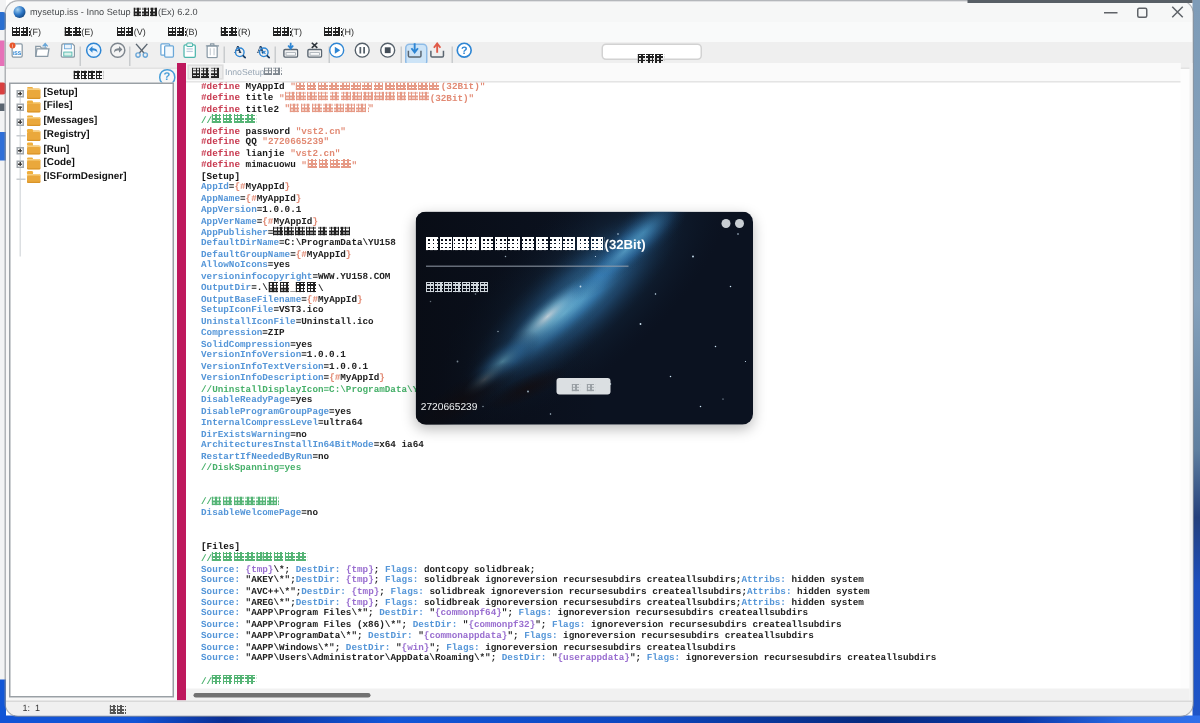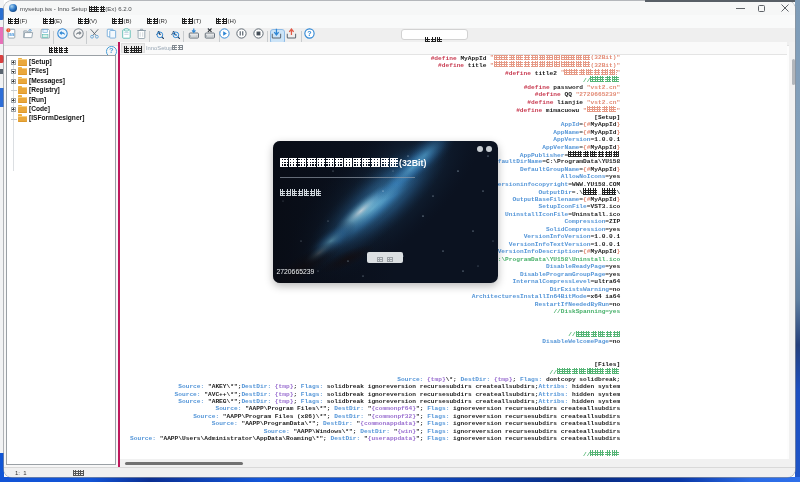--- a/index.html
+++ b/index.html
@@ -48,21 +48,21 @@
 #tree { position:absolute; left:2px; top:9.3px; width:110px; height:410px; background:#fff; border:1px solid #9aa0a5; }
 .exp { position:absolute; left:4.3px; width:5px; height:5px; border:0.7px solid #a0a6ab; background-color:#fff;
   background-image:linear-gradient(#3a3a3a,#3a3a3a),linear-gradient(#3a3a3a,#3a3a3a);
   background-size:2.6px 1px,1px 2.6px; background-position:center center; background-repeat:no-repeat; }
 
 .stub { position:absolute; left:4.5px; width:6px; height:1px; background:#c8ccd0; }
 .fold { position:absolute; left:11px; width:9px; height:6.6px; background:#eaa83c; border-radius:1px; box-shadow:inset 0 1px 0 #f7cf80, inset 0 -0.8px 0 #d99428; }
 .fold em { position:absolute; left:0; top:-1.4px; width:4px; height:1.6px; background:#efaf3e; border-radius:0.8px 0.8px 0 0; }
 .tlbl { position:absolute; left:22.5px; font-size:6.6px; font-weight:bold; color:#111; }
 
-#edit { position:absolute; left:114.5px; top:41px; width:668.5px; height:425px; background:#fff; border-left:2px solid #be185d;text-align:right; }
+#edit { position:absolute; left:114.5px; top:41px; width:668.5px; height:425px; background:#fff; border-left:6px solid #be185d; }
 #tabbar { position:absolute; left:0; top:0; width:100%; height:12.5px; background:#fafafa; border-bottom:1px solid #e4e4e4; }
 #tab1 { position:absolute; left:1.2px; top:0.8px; height:10.5px; padding:0 1.6px; background:#ebebeb; border:1px solid #dedede; line-height:10px; }
 #tab2 { position:absolute; left:26px; top:2.5px; font-size:5.8px; color:#98a6b4; }
 #codewrap { position:absolute; left:0; top:12.5px; width:668px; height:401.5px; overflow:hidden; }
 #code { position:absolute; left:10px; top:-0.8px; font-family:"Liberation Mono", monospace;
   font-size:6.2px; font-weight:bold; color:#222; }
 .ln { height:7.485px; line-height:7.485px; white-space:pre; }
 .ln .cj { height:6.2px; vertical-align:-0.7px; }
 .k { color:#5596d8; } .d { color:#c83a50; } .i { color:#1a1a1a; }
 .s { color:#e28a74; } .g { color:#47b06a; } .b { color:#111; }

